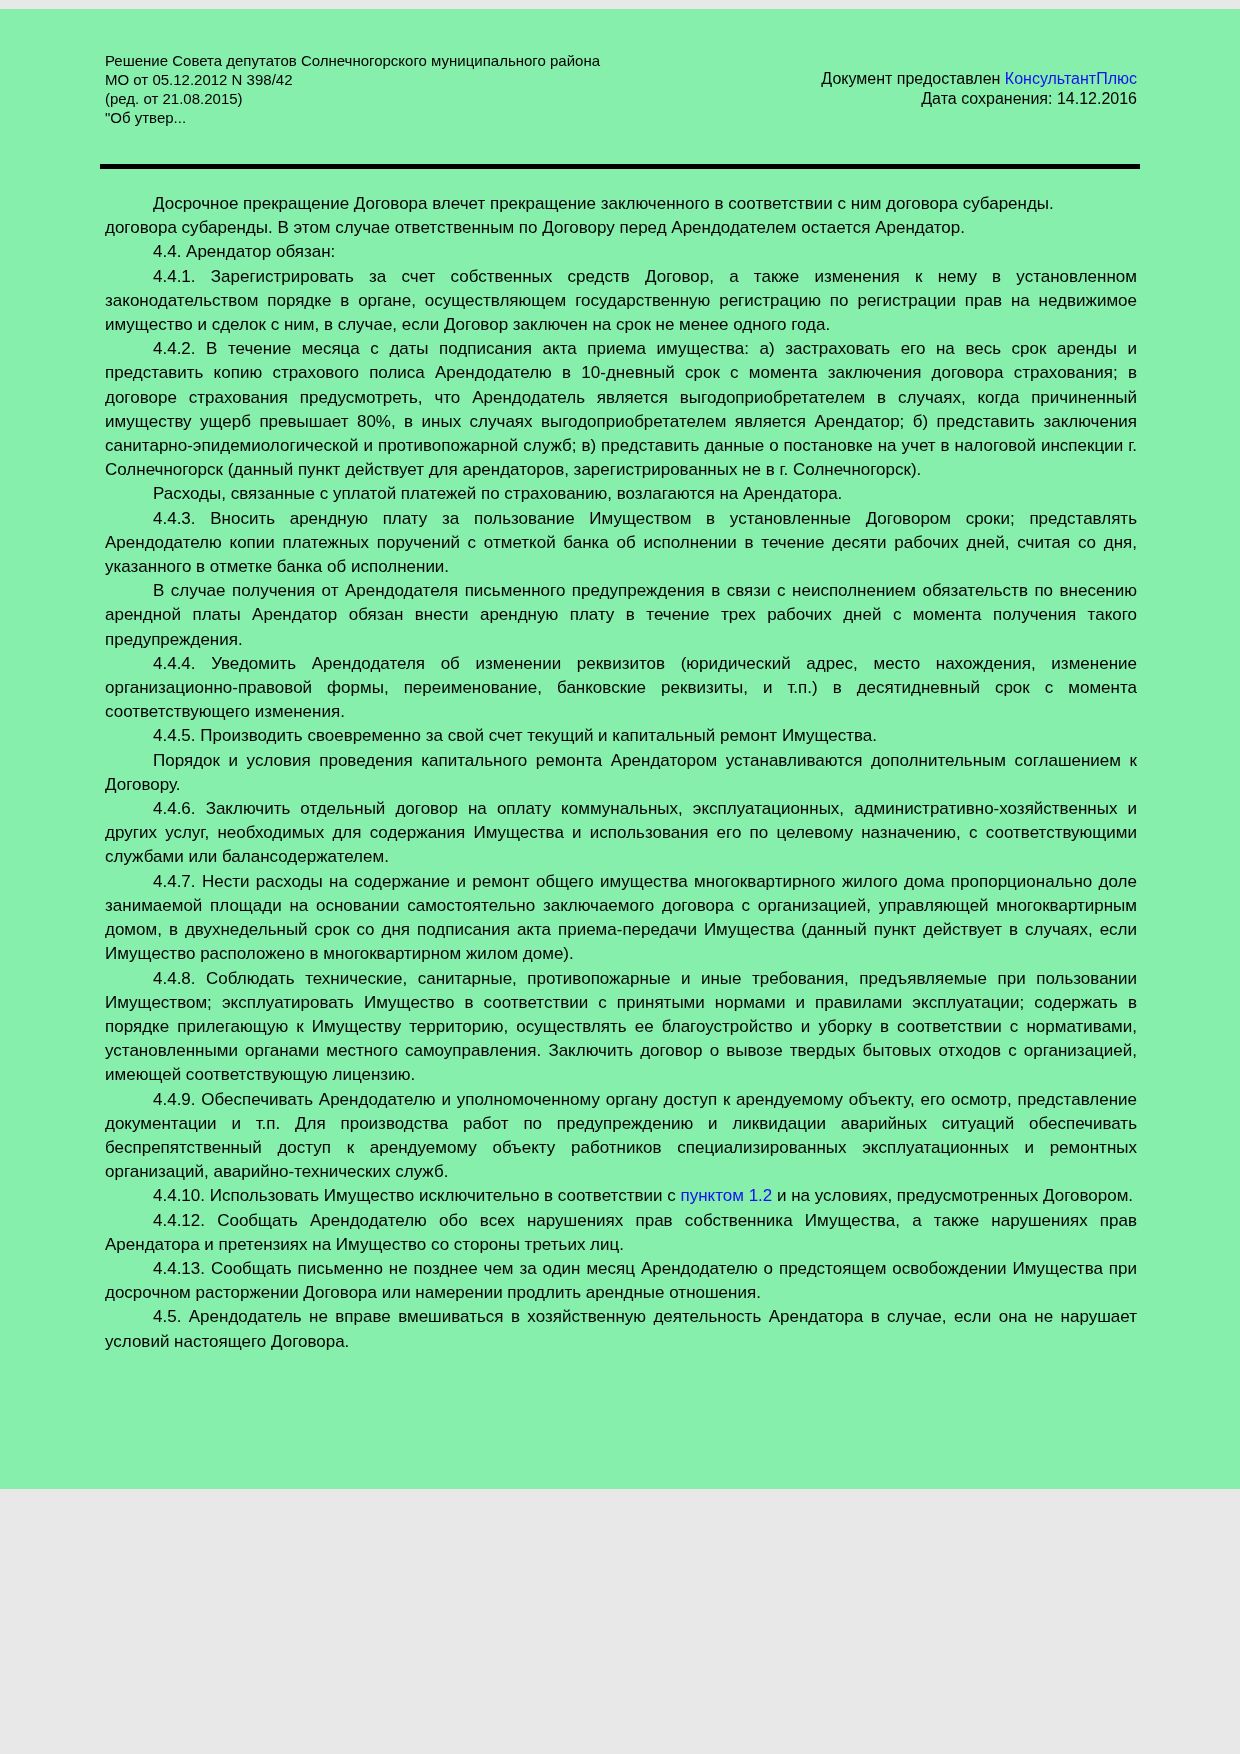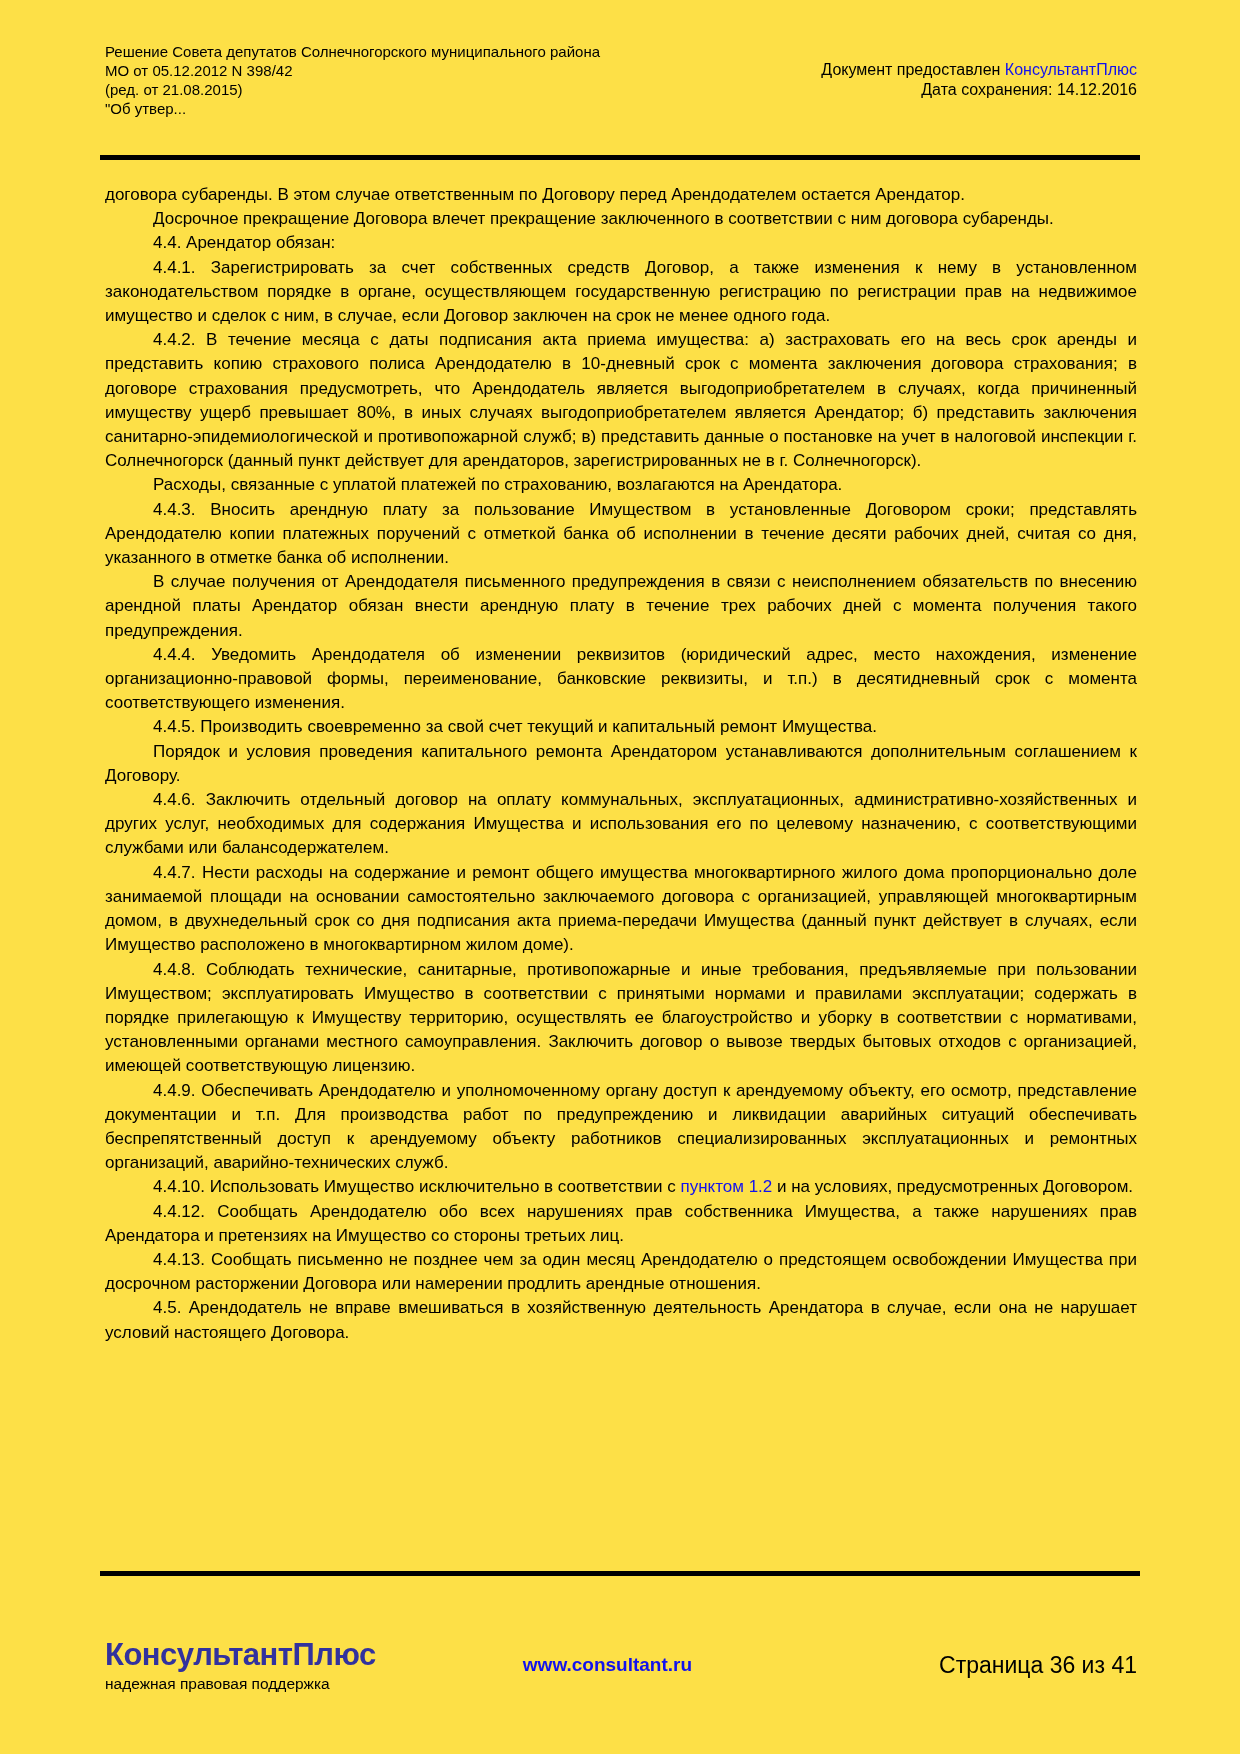--- a/index.html
+++ b/index.html
@@ -4,23 +4,23 @@
 <style>
   :root{
     --link:#1212ee;
     --logo:#32329e;
     --text:#000000;
   }
   *{margin:0;padding:0;box-sizing:border-box;}
   html,body{background:#e8e8e8;}
   .page{
     position:relative;
-    width:1240px;height:1754px;
-    margin:0 auto;
-    background:#fde047;
+    width:1240px;height:1480px;
+    margin:9px auto;
+    background:#86efac;
     font-family:"Liberation Sans", sans-serif;
     color:var(--text);
     overflow:hidden;
   }
   
   .header-left{
     position:absolute;left:105px;top:42px;
     font-size:15px;line-height:19px;
     max-width:620px;
   }
@@ -76,22 +76,22 @@
   </div>
 
   <div class="header-right">
     <div><span>Документ предоставлен </span><span class="provider-link">КонсультантПлюс</span></div>
     <div>Дата сохранения: 14.12.2016</div>
   </div>
 
   <div class="rule top-rule"></div>
 
   <main class="doc-body">
+      <p class="para"><span>Досрочное прекращение Договора влечет прекращение заключенного в соответствии с ним договора субаренды.</span></p>
       <p class="para no-indent"><span>договора субаренды. В этом случае ответственным по Договору перед Арендодателем остается Арендатор.</span></p>
-      <p class="para"><span>Досрочное прекращение Договора влечет прекращение заключенного в соответствии с ним договора субаренды.</span></p>
       <p class="para"><span>4.4. Арендатор обязан:</span></p>
       <p class="para"><span>4.4.1. Зарегистрировать за счет собственных средств Договор, а также изменения к нему в установленном законодательством порядке в органе, осуществляющем государственную регистрацию по регистрации прав на недвижимое имущество и сделок с ним, в случае, если Договор заключен на срок не менее одного года.</span></p>
       <p class="para"><span>4.4.2. В течение месяца с даты подписания акта приема имущества: а) застраховать его на весь срок аренды и представить копию страхового полиса Арендодателю в 10-дневный срок с момента заключения договора страхования; в договоре страхования предусмотреть, что Арендодатель является выгодоприобретателем в случаях, когда причиненный имуществу ущерб превышает 80%, в иных случаях выгодоприобретателем является Арендатор; б) представить заключения санитарно-эпидемиологической и противопожарной служб; в) представить данные о постановке на учет в налоговой инспекции г. Солнечногорск (данный пункт действует для арендаторов, зарегистрированных не в г. Солнечногорск).</span></p>
       <p class="para"><span>Расходы, связанные с уплатой платежей по страхованию, возлагаются на Арендатора.</span></p>
       <p class="para"><span>4.4.3. Вносить арендную плату за пользование Имуществом в установленные Договором сроки; представлять Арендодателю копии платежных поручений с отметкой банка об исполнении в течение десяти рабочих дней, считая со дня, указанного в отметке банка об исполнении.</span></p>
       <p class="para"><span>В случае получения от Арендодателя письменного предупреждения в связи с неисполнением обязательств по внесению арендной платы Арендатор обязан внести арендную плату в течение трех рабочих дней с момента получения такого предупреждения.</span></p>
       <p class="para"><span>4.4.4. Уведомить Арендодателя об изменении реквизитов (юридический адрес, место нахождения, изменение организационно-правовой формы, переименование, банковские реквизиты, и т.п.) в десятидневный срок с момента соответствующего изменения.</span></p>
       <p class="para"><span>4.4.5. Производить своевременно за свой счет текущий и капитальный ремонт Имущества.</span></p>
       <p class="para"><span>Порядок и условия проведения капитального ремонта Арендатором устанавливаются дополнительным соглашением к Договору.</span></p>
       <p class="para"><span>4.4.6. Заключить отдельный договор на оплату коммунальных, эксплуатационных, административно-хозяйственных и других услуг, необходимых для содержания Имущества и использования его по целевому назначению, с соответствующими службами или балансодержателем.</span></p>

